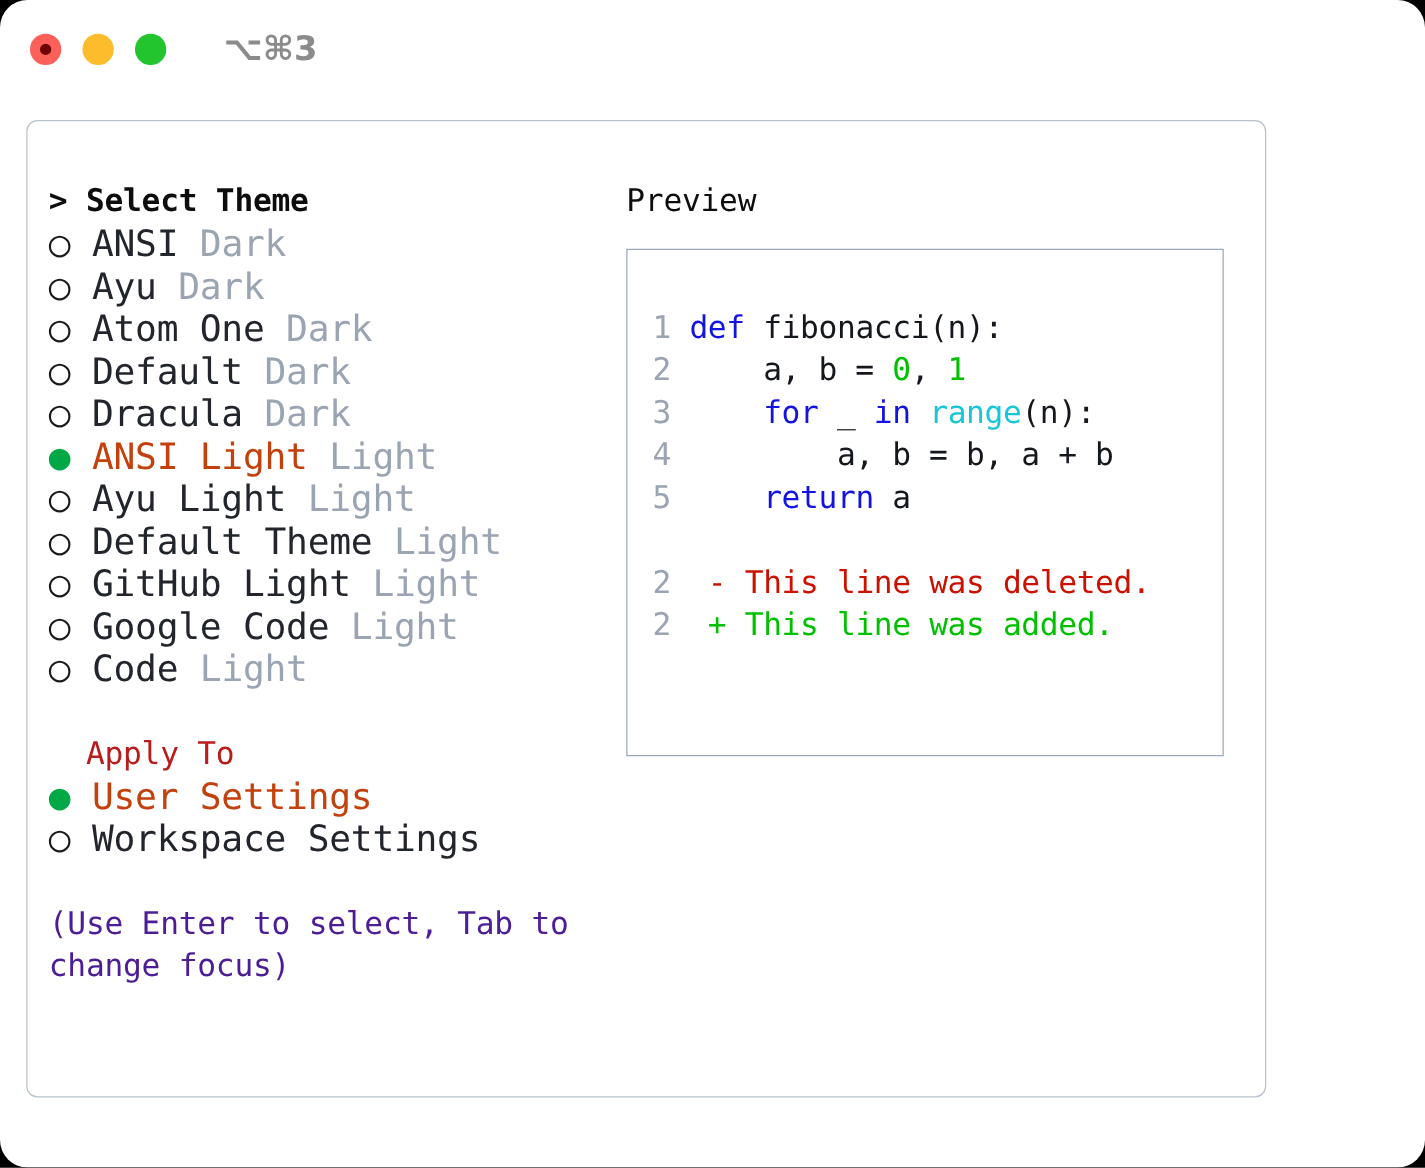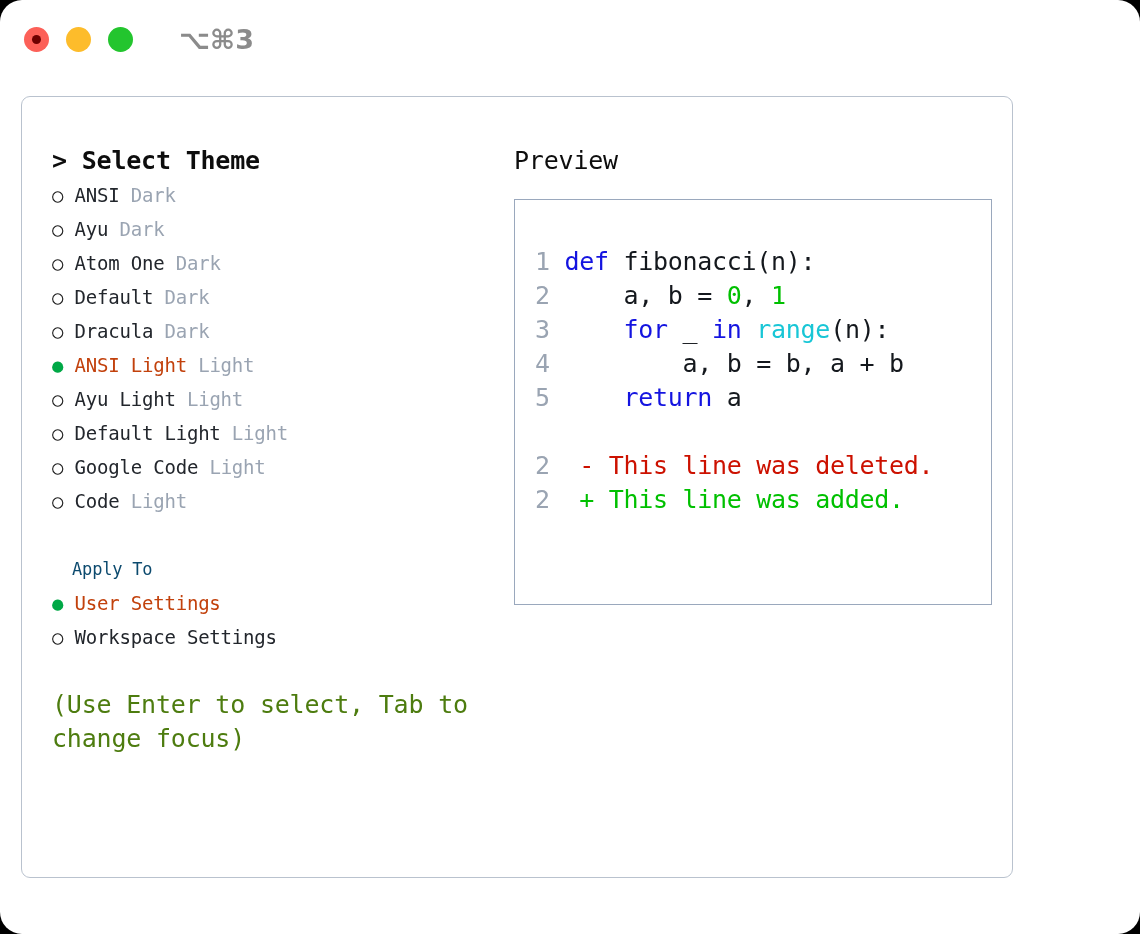--- a/index.html
+++ b/index.html
@@ -74,21 +74,21 @@
     width: 992px;
     height: 782px;
     border: 1.5px solid #b9c2ce;
     border-radius: 9px;
     box-sizing: border-box;
     background: #ffffff;
   }
 
   .panel-inner {
     position: absolute;
-    left: 13px; top: 0;
+    left: 0; top: 0;
     width: 100%; height: 100%;
     display: flex;
   }
 
   .left-col {
     width: 478px;
     padding: 47px 0 0 17px;
     box-sizing: border-box;
   }
   .right-col {
@@ -100,47 +100,47 @@
   
   .list-header {
     font-size: 25px;
     font-weight: 700;
     color: #0d0d0d;
     line-height: 34px;
     white-space: pre;
     letter-spacing: -0.2px;
   }
   .row {
-    font-size: 19px;
+    font-size: 29px;
     line-height: 34px;
     white-space: pre;
     letter-spacing: -0.2px;
     display: block;
   }
   .marker { color: #1a1a1a; }
   .marker.on { color: #00a846; }
   .name { color: #22262c; }
   .name.sel { color: #c2410c; }
   .variant { color: #9aa4b2; }
 
   .section-gap { height: 34px; }
 
   .apply-title {
-    font-size: 17px;
-    line-height: 34px;
-    color: #0c4a6e;
+    font-size: 25px;
+    line-height: 34px;
+    color: #b91c1c;
     white-space: pre;
     letter-spacing: -0.2px;
   }
 
   .hint {
     margin-top: 34px;
     font-size: 25px;
     line-height: 34px;
-    color: #4d7c0f;
+    color: #4c1d95;
     width: 420px;
     letter-spacing: -0.2px;
   }
 
   
   .preview-title {
     font-size: 25px;
     color: #0d0d0d;
     line-height: 34px;
     letter-spacing: -0.2px;
@@ -193,21 +193,22 @@
         <div class="list-header"><span>&gt; </span><span>Select Theme</span></div>
 
         <div id="theme-rows">
             <div class="row"><span class="marker">○</span><span> </span><span class="name">ANSI</span><span> </span><span class="variant">Dark</span></div>
             <div class="row"><span class="marker">○</span><span> </span><span class="name">Ayu</span><span> </span><span class="variant">Dark</span></div>
             <div class="row"><span class="marker">○</span><span> </span><span class="name">Atom One</span><span> </span><span class="variant">Dark</span></div>
             <div class="row"><span class="marker">○</span><span> </span><span class="name">Default</span><span> </span><span class="variant">Dark</span></div>
             <div class="row"><span class="marker">○</span><span> </span><span class="name">Dracula</span><span> </span><span class="variant">Dark</span></div>
             <div class="row"><span class="marker on">●</span><span> </span><span class="name sel">ANSI Light</span><span> </span><span class="variant">Light</span></div>
             <div class="row"><span class="marker">○</span><span> </span><span class="name">Ayu Light</span><span> </span><span class="variant">Light</span></div>
-            <div class="row"><span class="marker">○</span><span> </span><span class="name">Default Light</span><span> </span><span class="variant">Light</span></div>
+            <div class="row"><span class="marker">○</span><span> </span><span class="name">Default Theme</span><span> </span><span class="variant">Light</span></div>
+            <div class="row"><span class="marker">○</span><span> </span><span class="name">GitHub Light</span><span> </span><span class="variant">Light</span></div>
             <div class="row"><span class="marker">○</span><span> </span><span class="name">Google Code</span><span> </span><span class="variant">Light</span></div>
             <div class="row"><span class="marker">○</span><span> </span><span class="name">Code</span><span> </span><span class="variant">Light</span></div>
           </div>
 
         <div class="section-gap"></div>
 
         <div class="apply-title">  <span>Apply To</span></div>
 
         <div id="apply-rows">
             <div class="row"><span class="marker on">●</span><span> </span><span class="name sel">User Settings</span></div>

